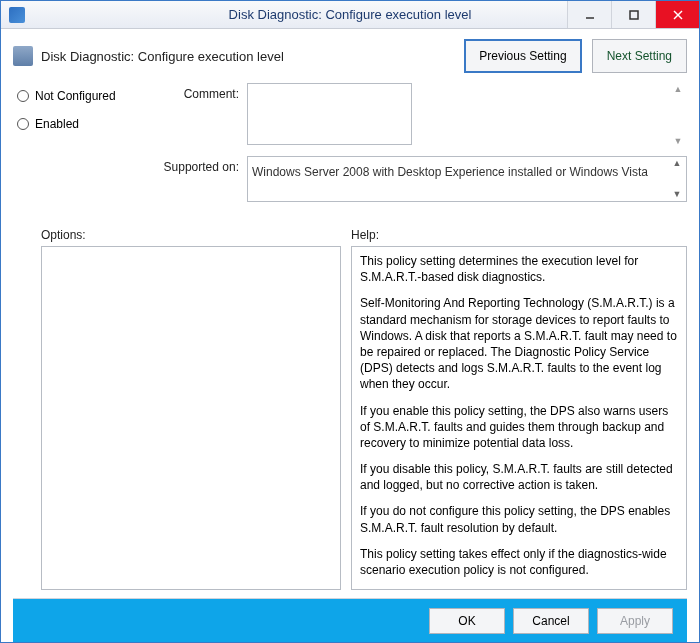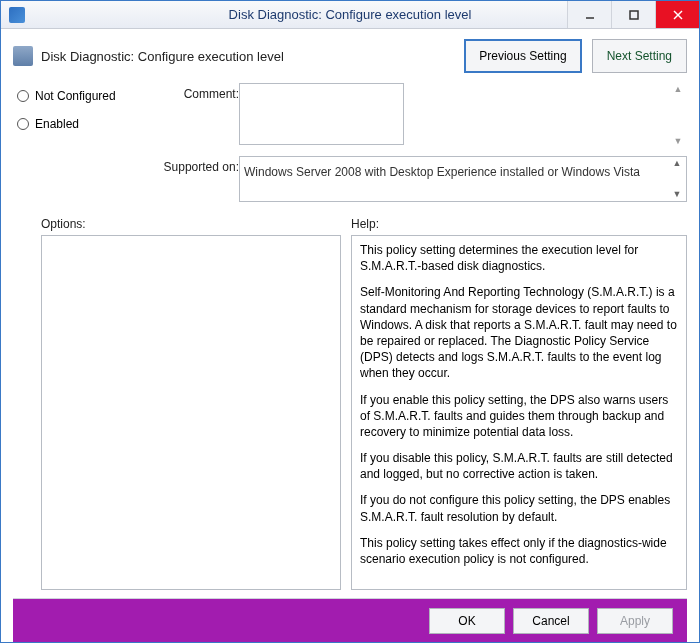--- a/index.html
+++ b/index.html
@@ -21,36 +21,36 @@
     .navbtn { padding: 6px 14px; border: 1px solid #b0b4bc; background: #f4f5f7; font-family: inherit; font-size: 12px; cursor: pointer; }
     .navbtn.active { border: 2px solid #3a79c6; padding: 8px 13px; }
     .navbtn.disabled { color: #14532d; cursor: default; }
     .top-section { display: flex; gap: 8px; margin-top: 4px; }
     .radio-col { width: 140px; padding-top: 4px; }
     .radio-row { display: flex; align-items: center; gap: 6px; margin-bottom: 10px; padding: 2px 4px; cursor: pointer; }
     .radio-row.highlight { border: 2px solid #d01414; }
     .radio-circle { width: 12px; height: 12px; border: 1px solid #555; border-radius: 50%; display: inline-flex; align-items: center; justify-content: center; background: #fff; }
     .radio-circle.checked::after { content: ""; width: 6px; height: 6px; border-radius: 50%; background: #222; }
     .fields-col { flex: 1; display: flex; flex-direction: column; gap: 8px; }
-    .field-row { display: flex; }
+    .field-row { display: flex; gap: 8px; }
     .field-label { width: 78px; text-align: right; padding-top: 4px; color: #222; }
     .comment-box { flex: 1; height: 62px; border: 1px solid #b7bcc4; resize: none; font-family: inherit; font-size: 12px; padding: 4px; }
     .supported-box { flex: 1; height: 46px; border: 1px solid #b7bcc4; padding: 8px 18px 4px 4px; position: relative; color: #333; line-height: 1.3; }
     .supported-box .updown { position: absolute; right: 2px; top: 2px; bottom: 2px; width: 14px; display: flex; flex-direction: column; justify-content: space-between; }
     .supported-box .updown span { font-size: 9px; color: #666; text-align: center; line-height: 1; cursor: pointer; }
-    .lower-section { flex: 1; display: flex; gap: 10px; margin-top: 15px; min-height: 0; padding-left: 28px; }
+    .lower-section { flex: 1; display: flex; gap: 10px; margin-top: 26px; min-height: 0; padding-left: 28px; }
     .panel-col { display: flex; flex-direction: column; flex: 1; min-height: 0; }
     .panel-col.options { flex: 0 0 300px; }
     .panel-label { margin-bottom: 4px; color: #222; }
     .panel-box { flex: 1; border: 1px solid #b7bcc4; overflow-y: auto; padding: 6px 8px; background: #fff; font-size: 12px; line-height: 1.35; }
     .panel-box p { margin-bottom: 10px; }
     .panel-box::-webkit-scrollbar { width: 16px; }
     .panel-box::-webkit-scrollbar-track { background: #f0f1f3; }
     .panel-box::-webkit-scrollbar-thumb { background: #c7cbd3; border: 1px solid #a9adb7; }
-    .footer { height: 44px; border-top: 1px solid #d0d4dc; display: flex; align-items: center; justify-content: flex-end; gap: 8px; padding: 0 14px; background: #a21caf; margin-top: 8px; }
+    .footer { height: 44px; border-top: 1px solid #d0d4dc; display: flex; align-items: center; justify-content: flex-end; gap: 8px; padding: 0 14px; background: #0ea5e9; margin-top: 8px; }
     .footbtn { width: 76px; padding: 5px 0; border: 1px solid #b0b4bc; background: #f4f5f7; font-family: inherit; font-size: 12px; cursor: pointer; }
     .footbtn.disabled { color: #9a9da3; cursor: default; }
     .comment-wrap { position: relative; flex: 1; }
     .comment-wrap .updown { position: absolute; right: 2px; top: 2px; bottom: 2px; width: 14px; display: flex; flex-direction: column; justify-content: space-between; }
     .comment-wrap .updown span { font-size: 9px; color: #999; text-align: center; line-height: 1; cursor: pointer; }
   </style>
 </head>
 <body>
 
 <div class="window">

